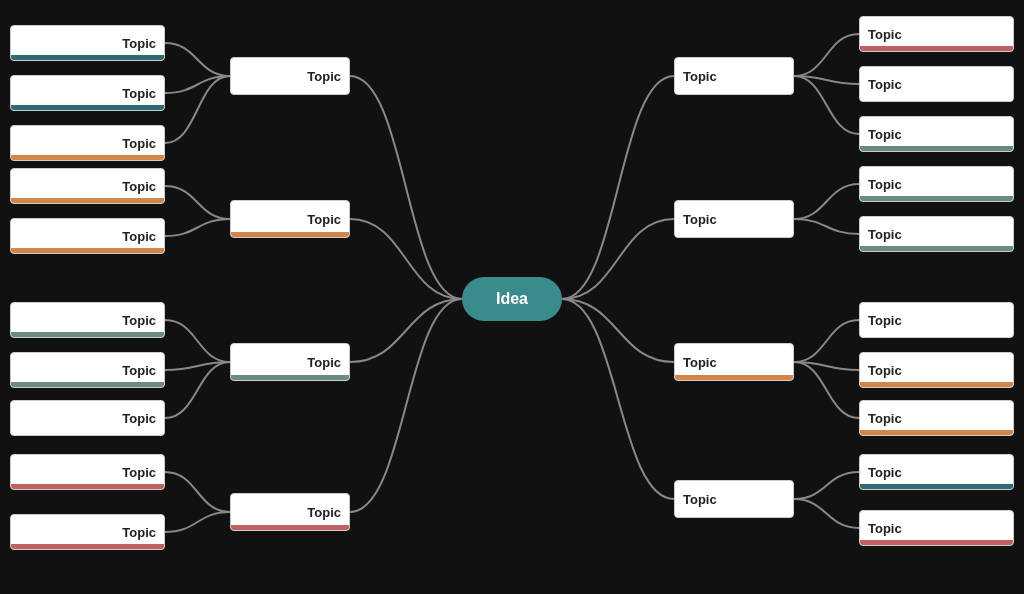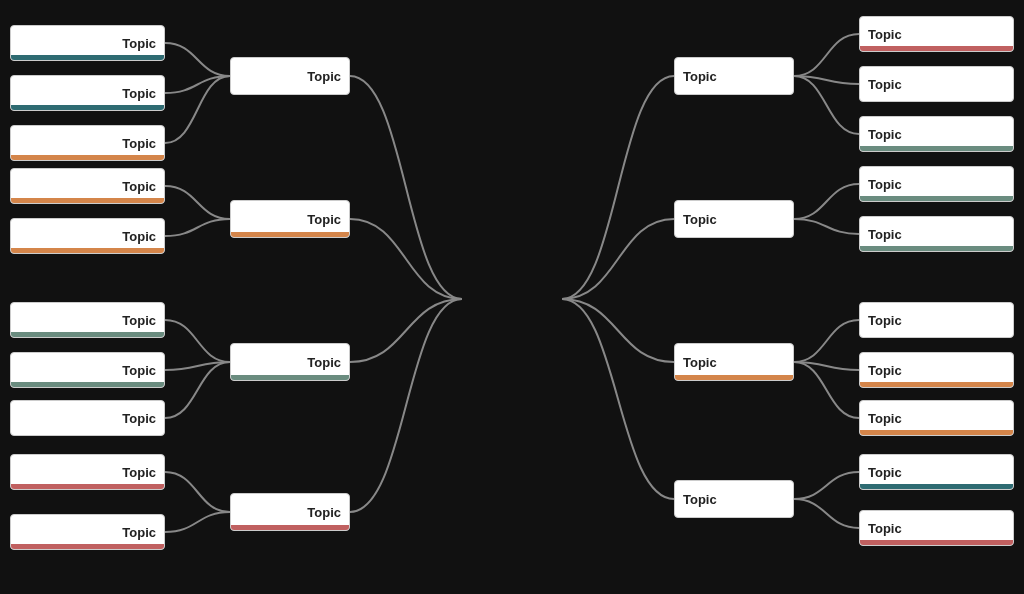--- a/index.html
+++ b/index.html
@@ -105,20 +105,21 @@
       <path d="M794,76 C826.5,76 826.5,84 859,84" stroke="#888" stroke-width="2" fill="none"></path>
       <path d="M794,76 C826.5,76 826.5,134 859,134" stroke="#888" stroke-width="2" fill="none"></path>
       <path d="M794,219 C826.5,219 826.5,184 859,184" stroke="#888" stroke-width="2" fill="none"></path>
       <path d="M794,219 C826.5,219 826.5,234 859,234" stroke="#888" stroke-width="2" fill="none"></path>
       <path d="M794,362 C826.5,362 826.5,320 859,320" stroke="#888" stroke-width="2" fill="none"></path>
       <path d="M794,362 C826.5,362 826.5,370 859,370" stroke="#888" stroke-width="2" fill="none"></path>
       <path d="M794,362 C826.5,362 826.5,418 859,418" stroke="#888" stroke-width="2" fill="none"></path>
       <path d="M794,499 C826.5,499 826.5,472 859,472" stroke="#888" stroke-width="2" fill="none"></path>
       <path d="M794,499 C826.5,499 826.5,528 859,528" stroke="#888" stroke-width="2" fill="none"></path>
     </svg>
+<div class="center-node" style="left: 462px; top: 277px; width: 100px; height: 44px;">Idea</div>
     <div class="mid-node" style="left: 230px; top: 57px; width: 120px; height: 38px;">
       <span>Topic</span>
     </div>
     <div class="mid-node" style="left: 230px; top: 200px; width: 120px; height: 38px;">
       <div class="mid-accent" style="background: rgb(212, 133, 74);"></div>
       <span>Topic</span>
     </div>
     <div class="mid-node" style="left: 230px; top: 343px; width: 120px; height: 38px;">
       <div class="mid-accent" style="background: rgb(106, 140, 127);"></div>
       <span>Topic</span>

